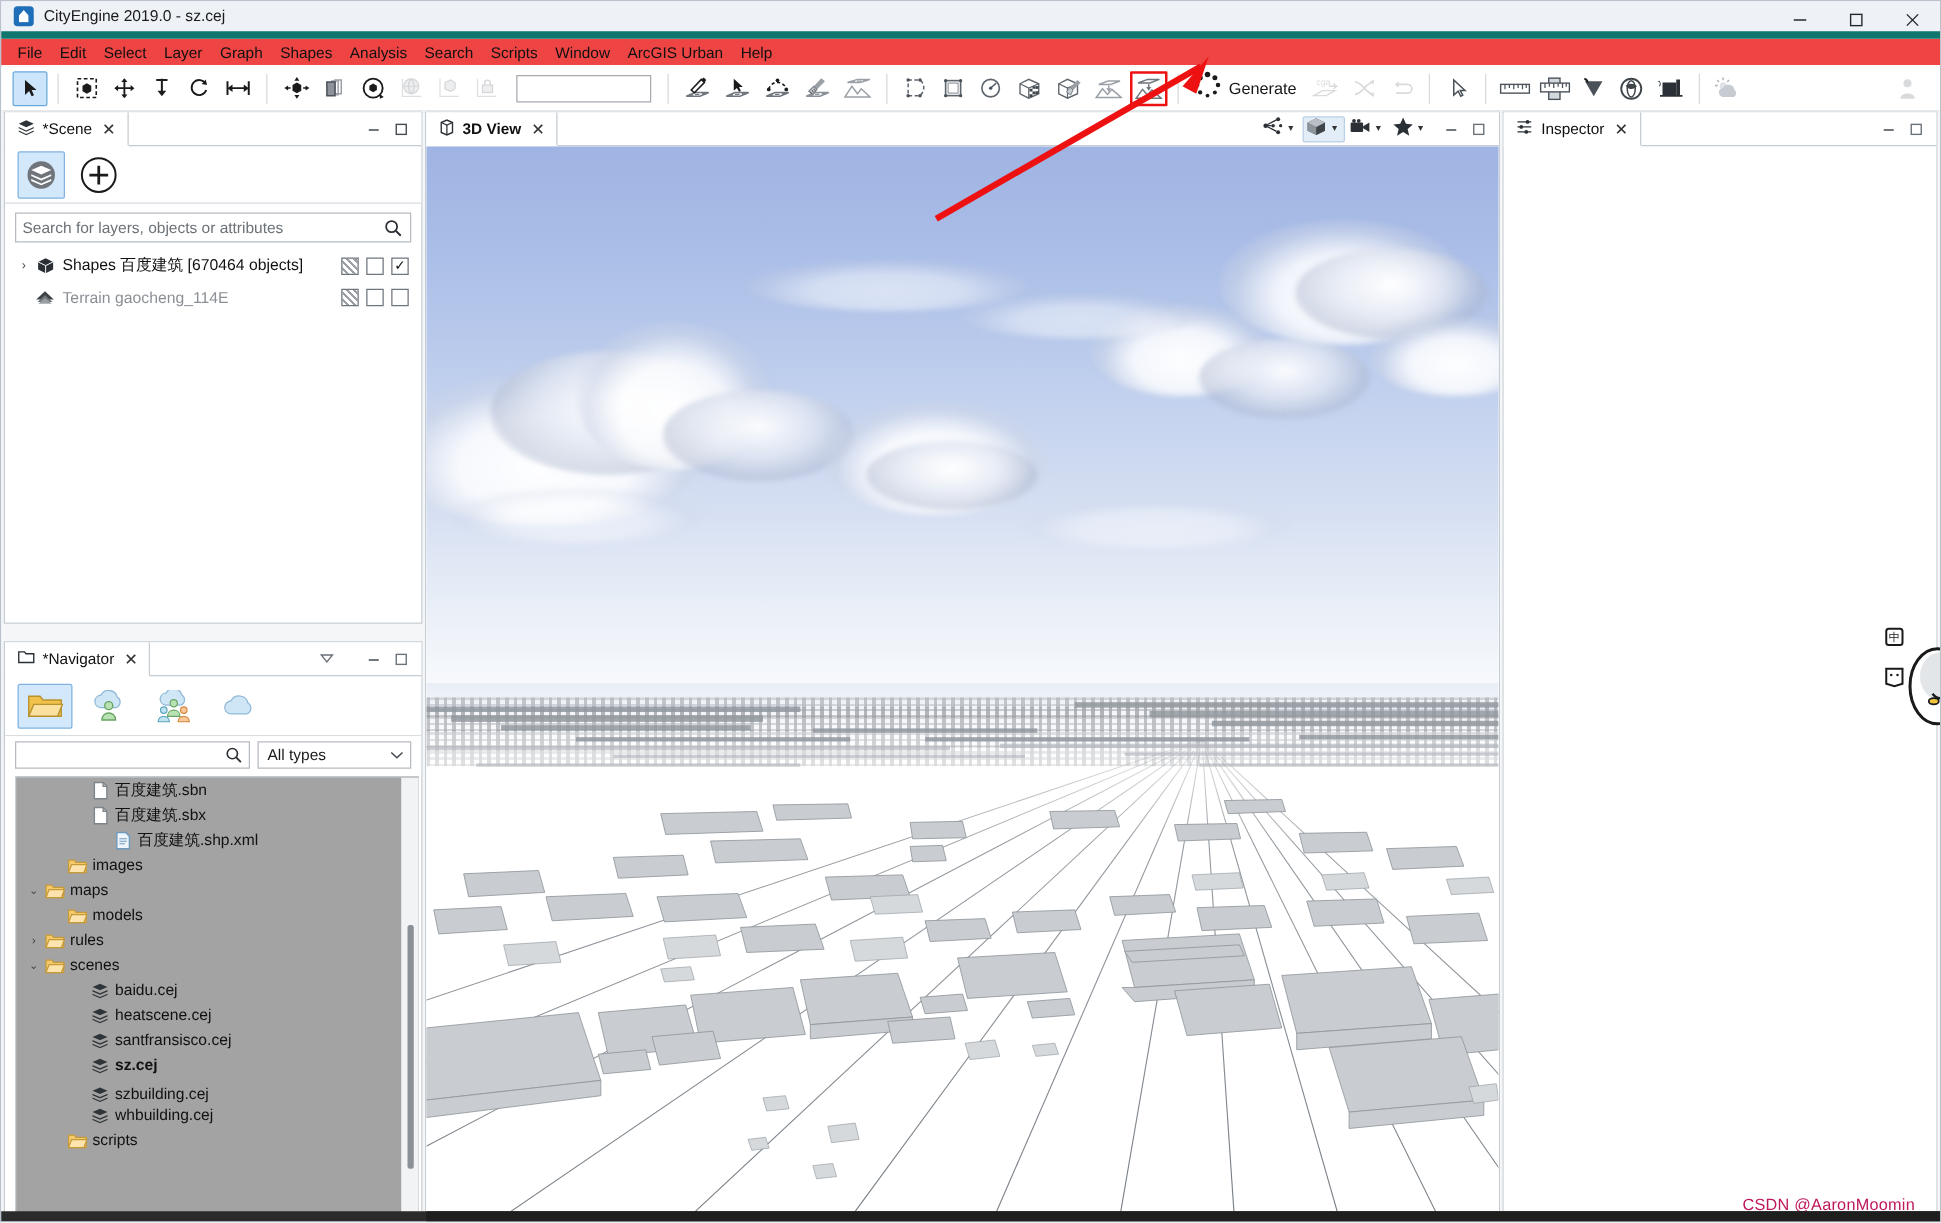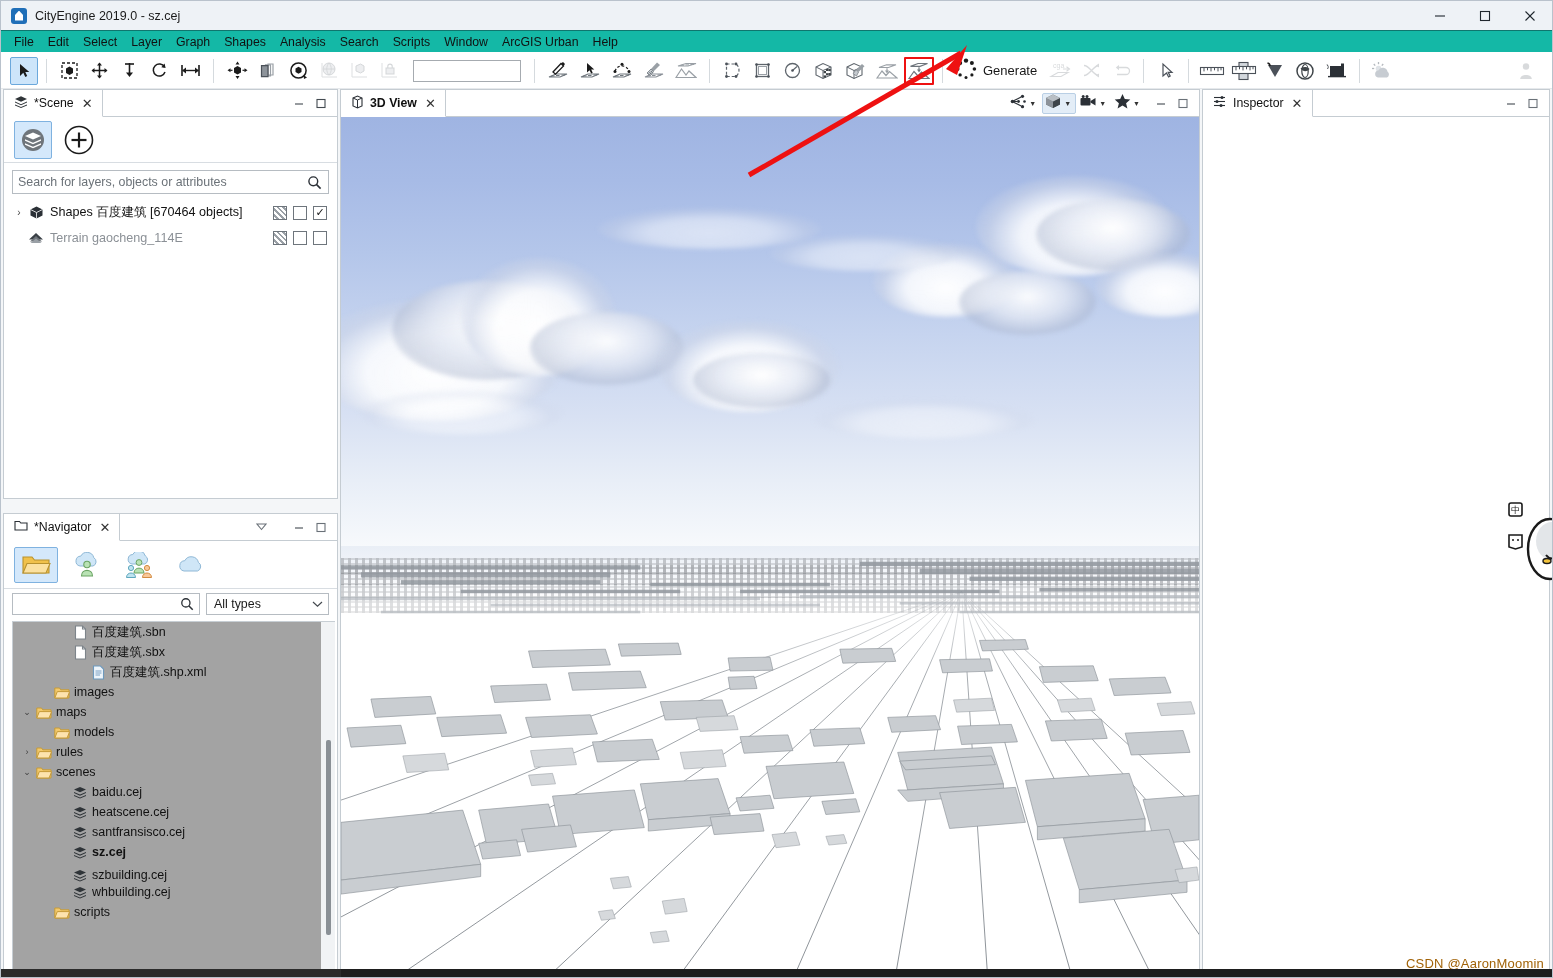--- a/index.html
+++ b/index.html
@@ -20,21 +20,21 @@
   }
 
   
   .titlebar {
     height: 30px;
     background: #eef2f6;
     display: flex;
     align-items: center;
     flex: 0 0 30px;
     position: relative;
-    border-bottom: 1px solid #0f766e;
+    border-bottom: 6px solid #0f766e;
   }
   .title-icon {
     width: 16px; height: 16px;
     margin-left: 10px; margin-right: 8px;
     background: #1f6fb8;
     border-radius: 3px;
     position: relative;
   }
   .title-icon::after {
     content: "";
@@ -55,21 +55,21 @@
     width: 45px; height: 30px;
     display: flex; align-items: center; justify-content: center;
     color: #20272e;
   }
   .winbtn svg { display: block; }
 
   
   .menubar {
     height: 22px;
     flex: 0 0 22px;
-    background: #14b8a6;
+    background: #ef4444;
     display: flex;
     align-items: center;
     padding-left: 6px;
     border-bottom: 1px solid #ffffff;
   }
   .menu-item {
     font-size: 12.3px;
     color: #111111;
     padding: 2px 7px;
     white-space: nowrap;
@@ -409,23 +409,23 @@
   .mascot {
     position: absolute;
     right: 0; top: 490px;
     width: 46px; height: 110px;
     z-index: 40;
     pointer-events: none;
   }
 
   .watermark {
     position: absolute;
-    right: 8px; bottom: 6px;
+    right: 20px; bottom: 6px;
     font-size: 13px;
-    color: #a16207;
+    color: #be185d;
     z-index: 50;
     letter-spacing: 0.2px;
   }
   .bottom-strip {
     position: absolute; left: 0; right: 0; bottom: 0;
     height: 8px;
     background: #2b2b2b;
     z-index: 55;
   }
   .bottom-strip-inner {

